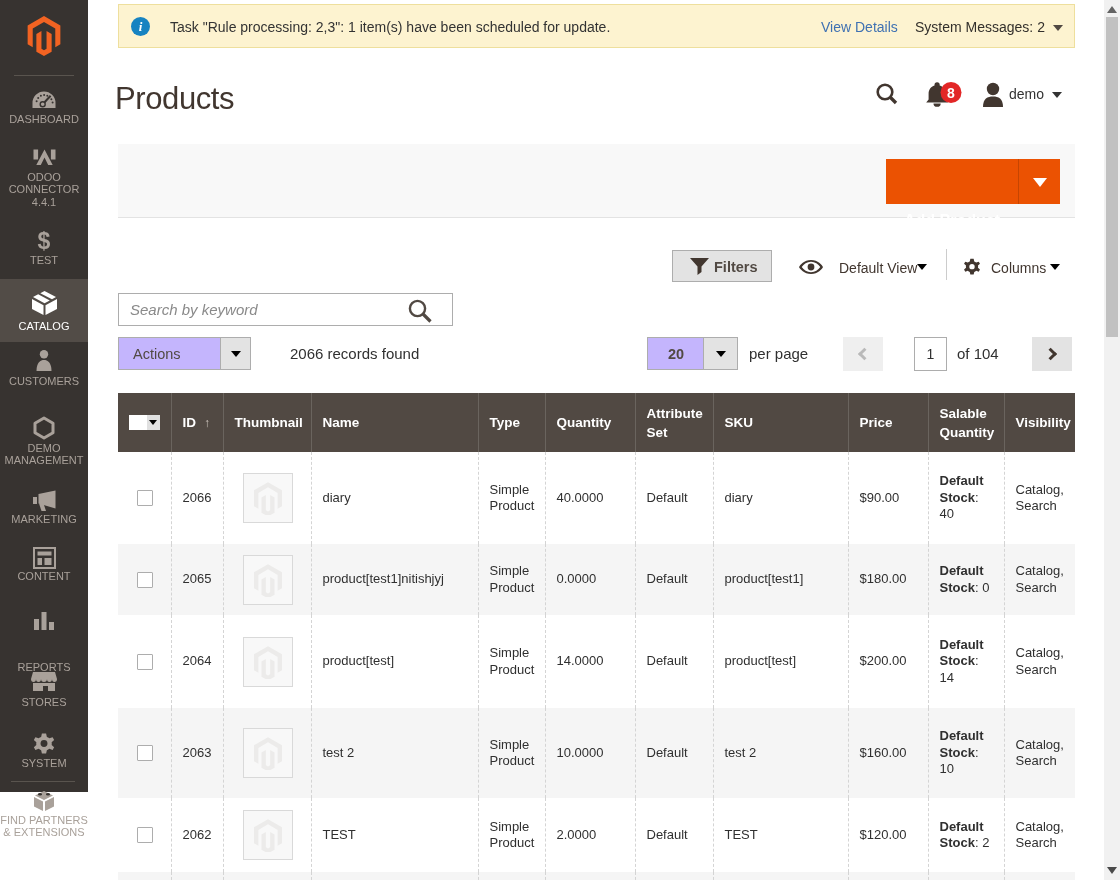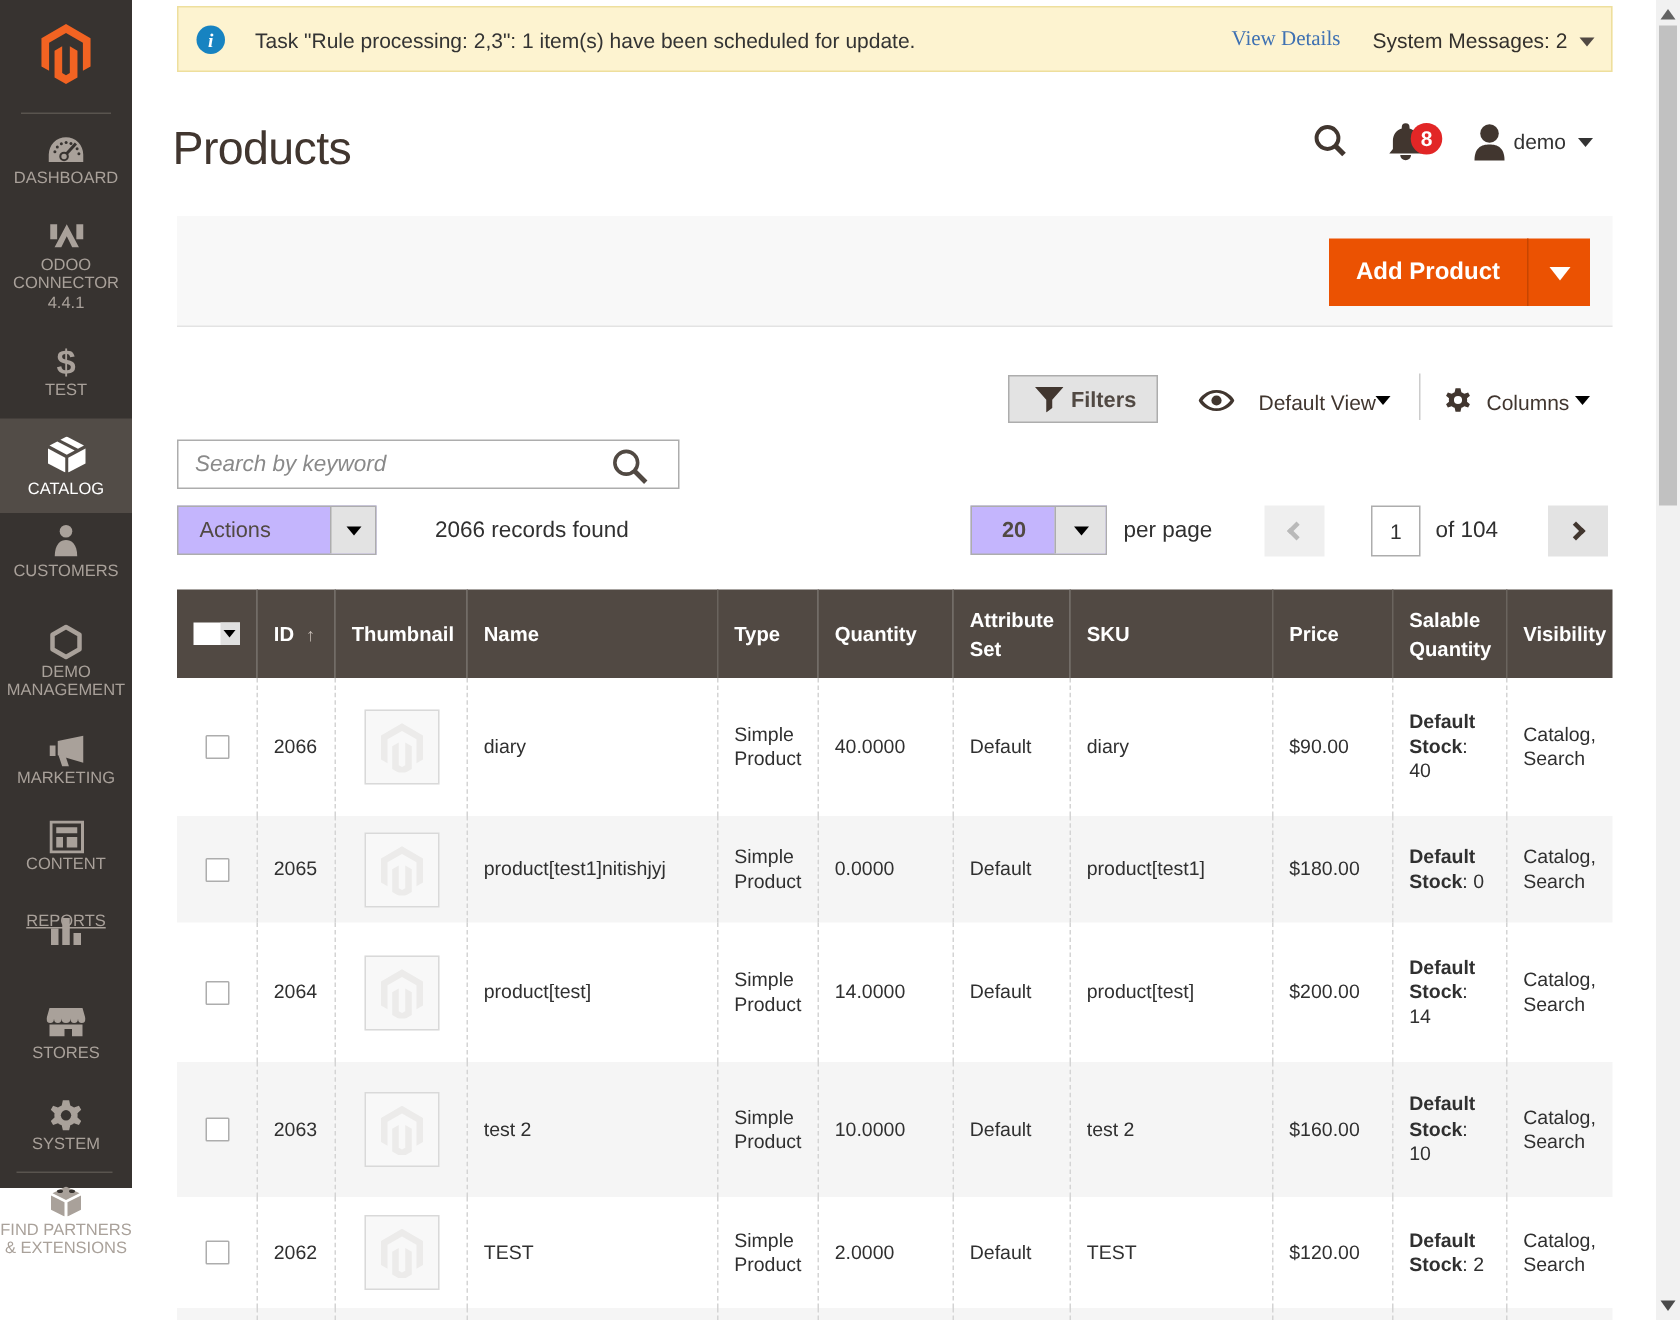--- a/index.html
+++ b/index.html
@@ -19,40 +19,40 @@
 #sbtrack { position:absolute; right:0; top:0; width:16px; height:880px; background:#f1f1f1; }
 #sbthumb { position:absolute; right:2px; top:17px; width:12px; height:320px; background:#c1c1c1; }
 .sbarrow { position:absolute; right:3px; width:0; height:0; border-left:5px solid transparent; border-right:5px solid transparent; }
 #sbup { top:6px; border-bottom:7px solid #636363; }
 #sbdown { bottom:6px; border-top:7px solid #4a4a4a; }
 
 
 #banner { position:absolute; left:118px; top:4px; width:957px; height:44px;
   background:#fdf3d0; border:1px solid #eedf9d; }
 #banner .txt { position:absolute; left:51px; top:14px; font-size:14px; color:#333; }
-#vdetails { position:absolute; left:702px; top:14px; font-size:14px; color:#3f71b2;font-family:Liberation Serif, serif; }
+#vdetails { position:absolute; left:702px; top:14px; font-size:14px; color:#3f71b2; }
 #sysmsg { position:absolute; left:796px; top:14px; font-size:14px; color:#33302c; }
 #infoicon { position:absolute; left:12px; top:12px; width:19px; height:19px; border-radius:50%;
   background:#1783c1; color:#fff; font-size:13px; font-weight:bold; text-align:center;
   line-height:19px; font-family:"Liberation Serif",serif; font-style:italic;}
 .caret { display:inline-block; width:0; height:0; border-left:5px solid transparent;
   border-right:5px solid transparent; border-top:6px solid #514943; vertical-align:middle; }
 
 
 #title { position:absolute; left:115px; top:81px; font-size:31px; color:#41362f;
   letter-spacing:-0.4px; font-weight:400;}
 #topicons { position:absolute; top:80px; left:870px; width:210px; height:34px;}
 #demotxt { position:absolute; left:139px; top:6px; font-size:14px; color:#333; }
 
 
 #band { position:absolute; left:118px; top:144px; width:957px; height:74px;
   background:#f8f8f8; border-bottom:1px solid #e3e3e3; }
 #addbtn { position:absolute; right:15px; top:15px; height:45px; background:#eb5202;
   color:#fff; font-weight:bold; font-size:16px; }
-#addbtn .main { display:inline-block; width:132px; height:60px; line-height:45px; text-align:center; }
+#addbtn .main { display:inline-block; width:132px; height:60px; line-height:45px; text-align:center;margin-top:39px; }
 #addbtn .arr { display:inline-block; width:42px; height:45px; border-left:1px solid #c64501;
   vertical-align:top; position:relative; }
 #addbtn .arr:after { content:""; position:absolute; left:14px; top:19px; width:0; height:0;
   border-left:7px solid transparent; border-right:7px solid transparent; border-top:9px solid #fff; }
 
 
 #filtersbtn { position:absolute; left:672px; top:250px; width:100px; height:32px;
   background:#e3e3e3; border:1px solid #adadad; color:#514943; font-size:14.5px; font-weight:bold; }
 #filtersbtn svg { position:absolute; left:17px; top:7px; }
 #filtersbtn .t { position:absolute; left:41px; top:8px; }
@@ -204,21 +204,21 @@
 
   <div class="micon" style="top:612px;">
     <svg width="20" height="18" viewBox="0 0 20 18">
         <g fill="#a9a19a">
           <rect x="0" y="7" width="5" height="11"></rect>
           <rect x="7.5" y="0" width="5" height="18"></rect>
           <rect x="15" y="10" width="5" height="8"></rect>
         </g>
       </svg>
   </div>
-  <div class="mlabel" style="top:608px;text-decoration:underline;">REPORTS</div>
+  <div class="mlabel" style="top:661px;">REPORTS</div>
 
   <div class="micon" style="top:672px;">
     <svg width="26" height="19" viewBox="0 0 26 19">
         <g fill="#a9a19a">
           <path d="M2,0 H24 L26,7 Q26,10 23.5,10 Q21,10 21,7 Q21,10 18.4,10 Q16,10 16,7 Q16,10 13,10 Q10,10 10,7 Q10,10 7.6,10 Q5,10 5,7 Q5,10 2.5,10 Q0,10 0,7 Z"></path>
           <path d="M2,11 H24 V19 H17 V14 H12 V19 H2 Z"></path>
         </g>
       </svg>
   </div>
   <div class="mlabel" style="top:696px;">STORES</div>

